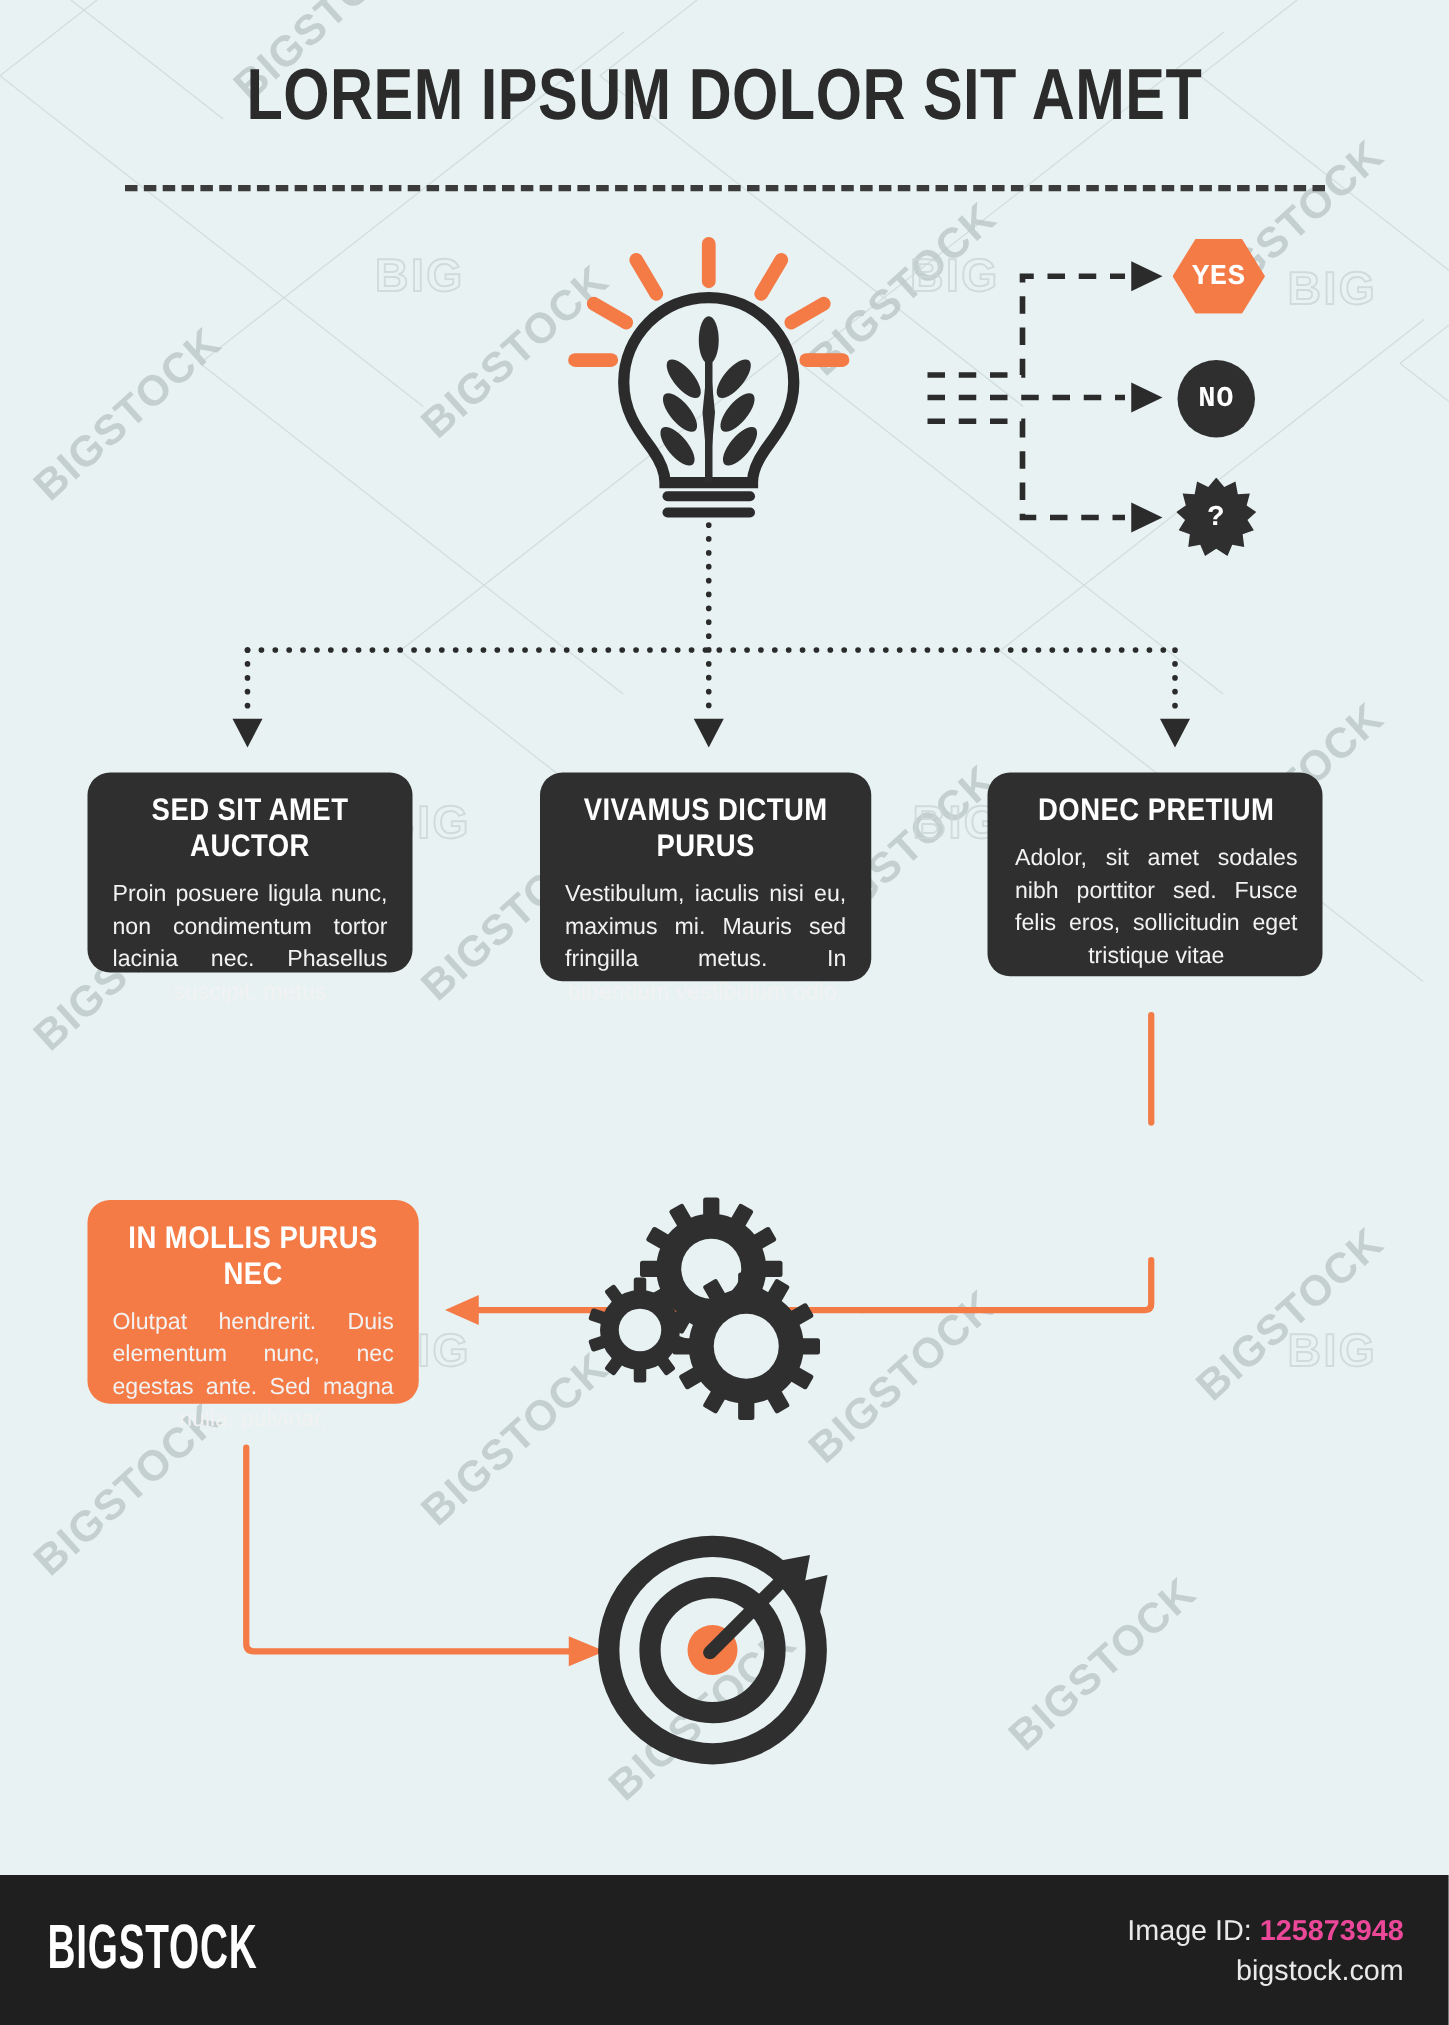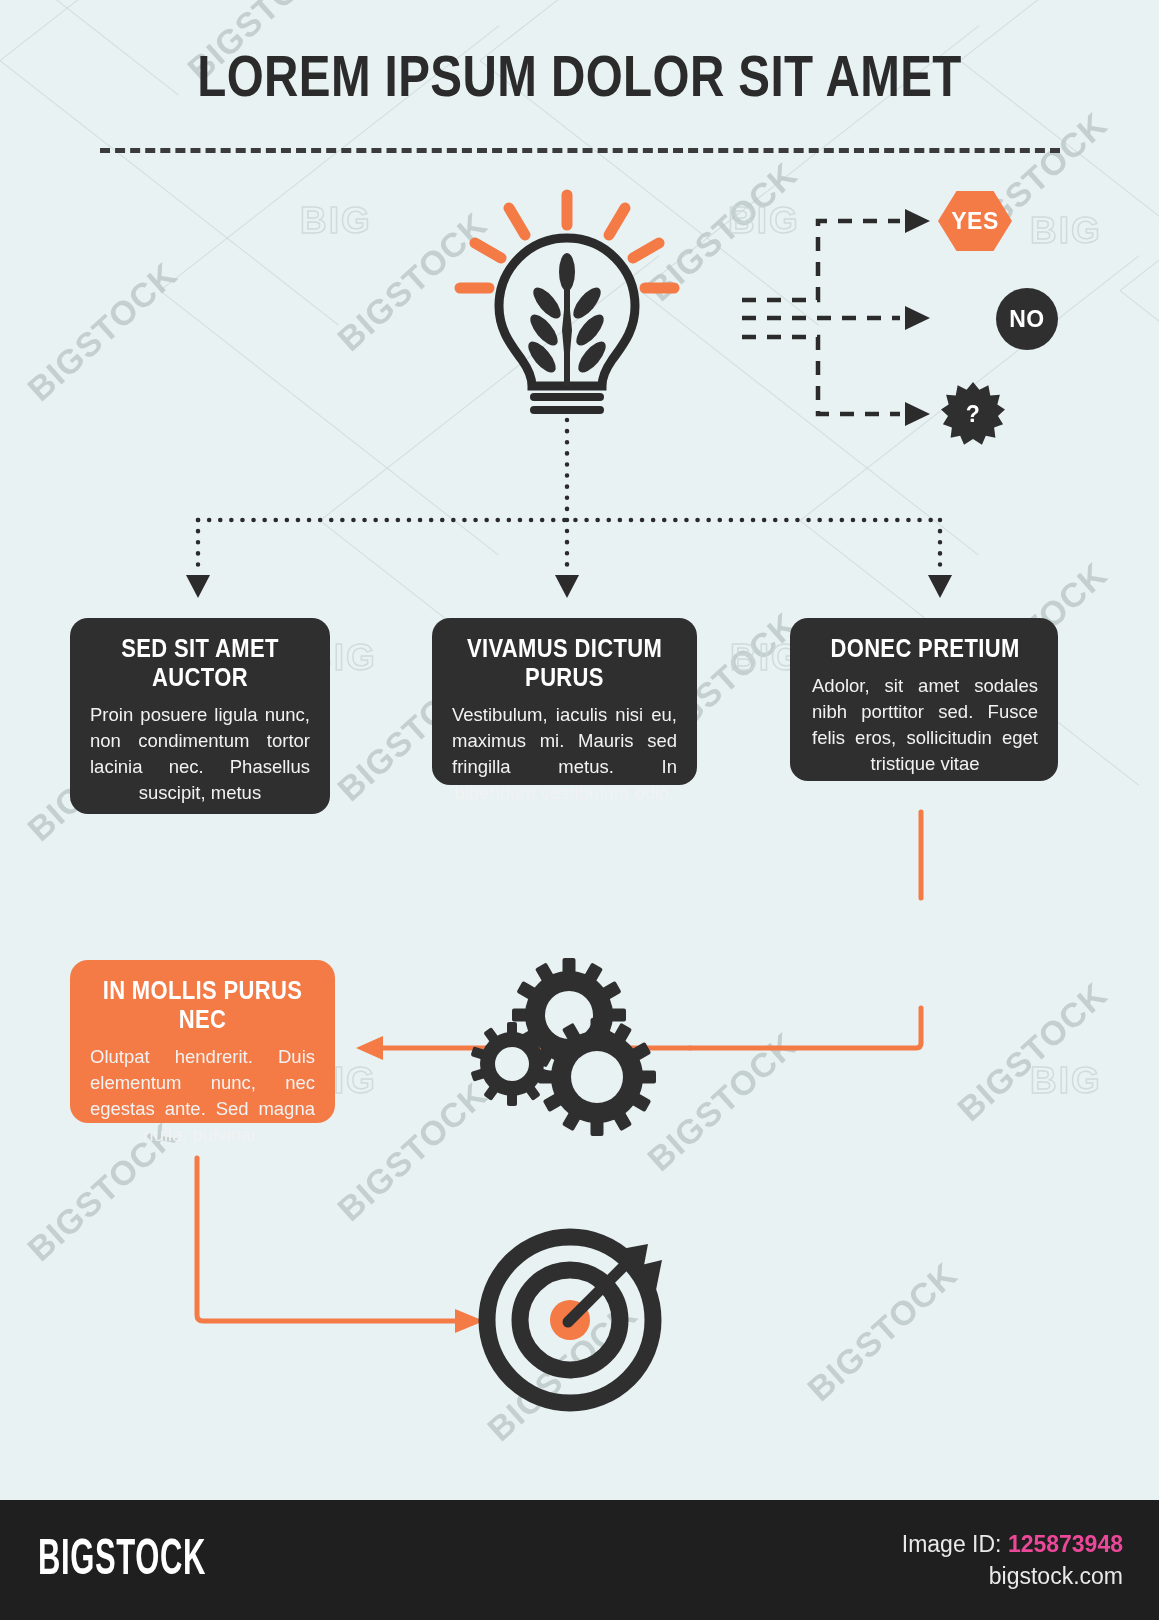--- a/index.html
+++ b/index.html
@@ -95,21 +95,21 @@
     text-align:center;
     width:270px;
     z-index:22;
   }
 
   
   .badge{
     position:absolute;
     display:flex;align-items:center;justify-content:center;
     color:#fff;
-    font-family:Liberation Sans, sans-serif;
+    font-family:Liberation Mono, monospace;
     font-weight:bold;
     font-size:23px;
     letter-spacing:.5px;
     z-index:22;
   }
 
   
   .footer{
     position:absolute;left:0;top:1500px;width:1159px;height:120px;
     background:#1f1f1f;z-index:40;
@@ -331,32 +331,32 @@
       <path d="M46,-70 L78,-76 L72,-44 L58,-58 Z" fill="#2f2f2f"></path>
       <path d="M63,-53 L92,-60 L86,-30 Z" fill="#2f2f2f"></path>
     </g>
   </svg>
 
   <div class="badge" style="left:938px;top:191px;width:74px;height:60px;background:#f47a46;
               clip-path:polygon(25% 0,75% 0,100% 50%,75% 100%,25% 100%,0 50%);">
     <span>YES</span>
   </div>
 
-  <div class="badge" style="left:996px;top:288px;width:62px;height:62px;background:#2f2f2f;border-radius:50%;">
+  <div class="badge" style="left:942px;top:288px;width:62px;height:62px;background:#2f2f2f;border-radius:50%;">
     <span>NO</span>
   </div>
 
   <div class="badge" style="left:941px;top:382px;width:64px;height:64px;background:#2f2f2f;
               clip-path:polygon(50% 0,60% 12%,74% 5%,77% 21%,92% 20%,88% 35%,100% 43%,89% 53%,
                                 97% 66%,83% 71%,85% 87%,70% 84%,64% 98%,50% 89%,36% 98%,30% 84%,
                                 15% 87%,17% 71%,3% 66%,11% 53%,0 43%,12% 35%,8% 20%,23% 21%,26% 5%,40% 12%);">
     <span>?</span>
   </div>
 
-  <div class="card dark" style="left:70px;top:618px;width:260px;height:196px;">
+  <div class="card dark" style="left:70px;top:618px;width:260px;height:160px;">
     <h3>SED SIT AMET AUCTOR</h3>
     <p>Proin posuere ligula nunc, non condimentum tortor lacinia nec. Phasellus suscipit, metus</p>
   </div>
 
   <div class="card dark" style="left:432px;top:618px;width:265px;height:167px;">
     <h3>VIVAMUS DICTUM PURUS</h3>
     <p>Vestibulum, iaculis nisi eu, maximus mi. Mauris sed fringilla metus. In bibendum vestibulum odio.</p>
   </div>
 
   <div class="card dark" style="left:790px;top:618px;width:268px;height:163px;padding-left:16px;">

